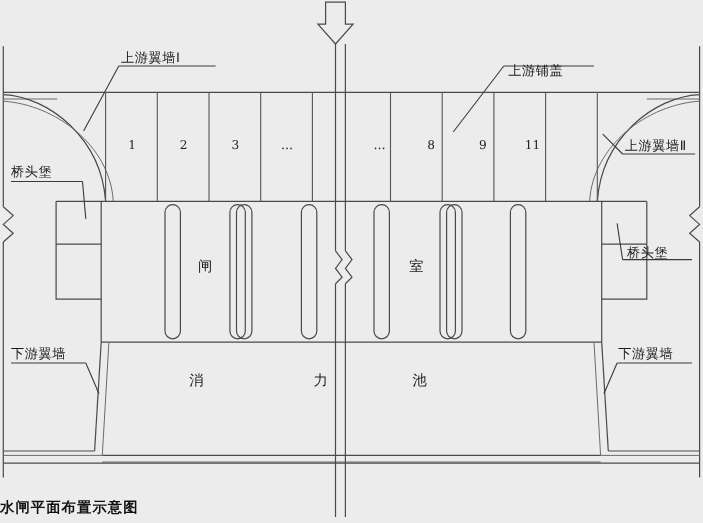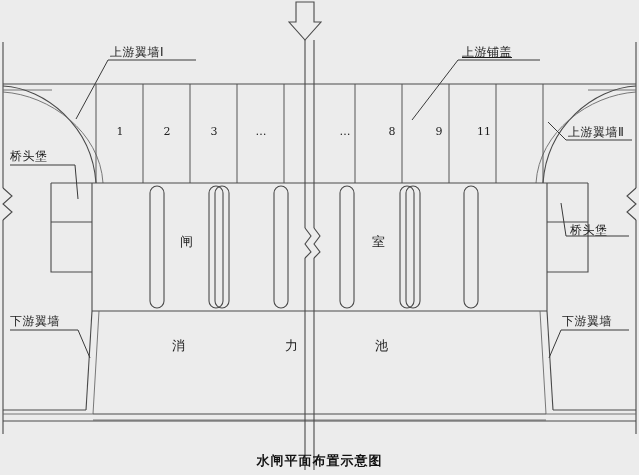--- a/index.html
+++ b/index.html
@@ -30,21 +30,21 @@
   }
   .bigchar{
     position:absolute;
     font-size:13px;
     color:#1b1b1b;
     font-family:"DejaVu Sans","Liberation Sans",sans-serif;
   }
   #caption{
     position:absolute;
     left:0;top:452px;width:639px;
-    text-align:center;
+    text-align:left;
     font-size:13px;
     font-weight:bold;
     color:#111;
     font-family:"DejaVu Sans","Liberation Sans",sans-serif;
     letter-spacing:1px;
   }
 </style>
 </head>
 <body>
 
@@ -180,21 +180,21 @@
 
       <path class="lead" d="M10,330 L78,330"></path>
       <path class="lead" d="M78,330 L90,358"></path>
 
       <path class="lead" d="M561,330 L629,330"></path>
       <path class="lead" d="M561,330 L549,358"></path>
     </g>
   </svg>
 
   <div class="lbl" style="left:110px;top:44px;">上游翼墙Ⅰ</div>
-  <div class="lbl" style="left:462px;top:44px;text-decoration:underline;">上游铺盖</div>
+  <div class="lbl" style="left:462px;top:56px;">上游铺盖</div>
   <div class="lbl" style="left:568px;top:124px;">上游翼墙Ⅱ</div>
   <div class="lbl" style="left:10px;top:148px;">桥头堡</div>
   <div class="lbl" style="left:570px;top:222px;">桥头堡</div>
   <div class="lbl" style="left:10px;top:313px;">下游翼墙</div>
   <div class="lbl" style="left:562px;top:313px;">下游翼墙</div>
 
   <div class="num" style="left:110px;top:125px;">1</div>
   <div class="num" style="left:157px;top:125px;">2</div>
   <div class="num" style="left:204px;top:125px;">3</div>
   <div class="num" style="left:251px;top:125px;">…</div>

